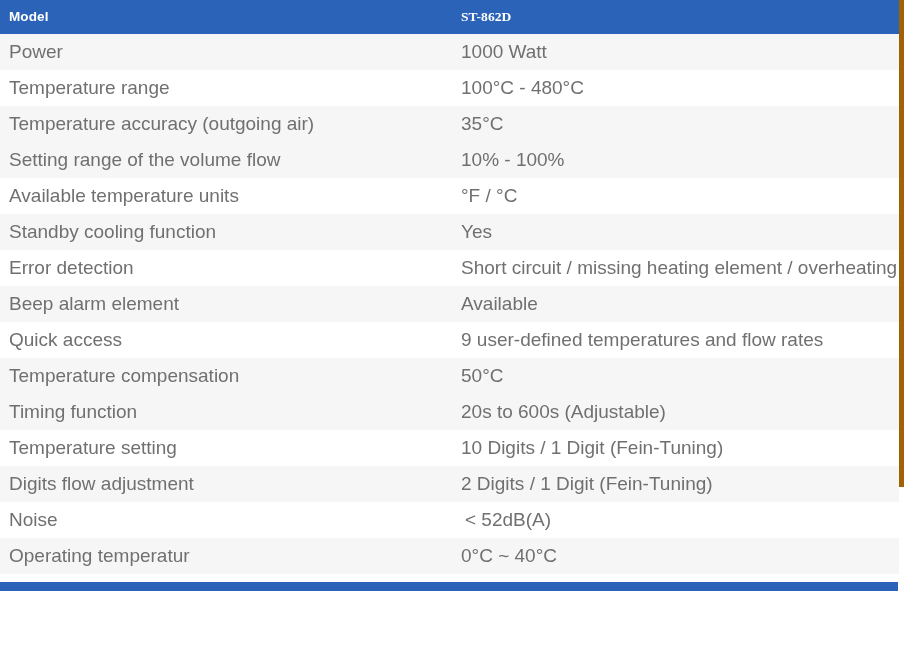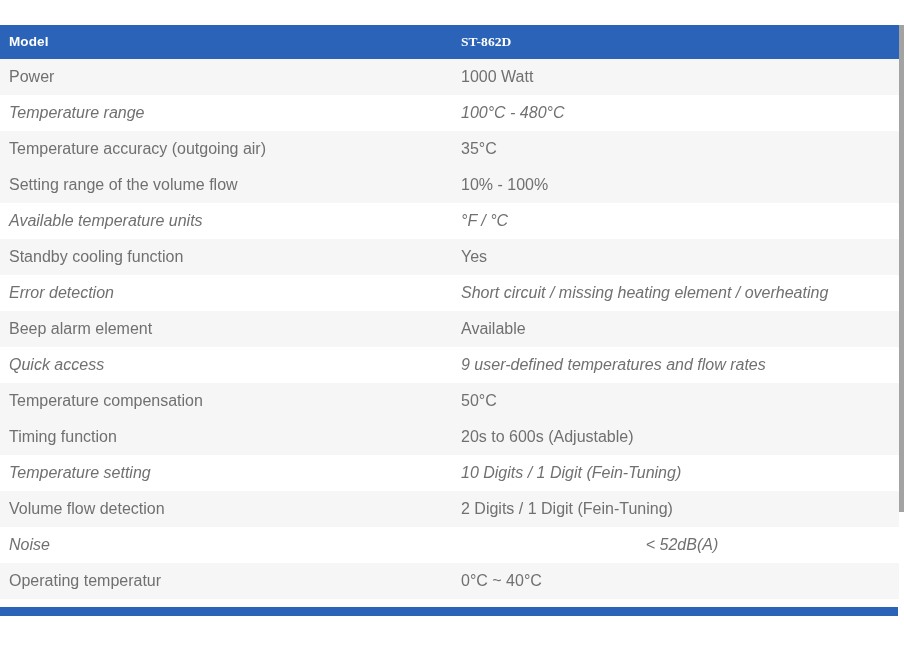--- a/index.html
+++ b/index.html
@@ -11,22 +11,21 @@
   body {
     width: 904px;
     height: 667px;
     overflow: hidden;
     font-family: "Liberation Sans", sans-serif;
   }
   .spec-wrap {
     width: 904px;
     height: 487px;
     position: relative;
-    background: #a3a3a3;
-    margin-top: 25px;
+    background: #a16207;
   }
   table.spec-table {
     width: 899px;
     border-collapse: collapse;
     table-layout: fixed;
     margin: 0;
   }
   table.spec-table tr.spec-header th {
     background: #2a63b7;
     color: #ffffff;
@@ -39,56 +38,54 @@
     letter-spacing: 0.1px;
     border: none;
     vertical-align: middle;
   }
   table.spec-table tr.spec-header th.col-value {
     padding-left: 15px;
     font-family: Liberation Serif, serif;
   }
   table.spec-table td {
     height: 36px;
-    font-size: 16px;
+    font-size: 19px;
     color: #707070;
     padding: 0 0 0 9px;
     line-height: 36px;
     border: none;
     vertical-align: middle;
     white-space: nowrap;
     overflow: hidden;
     text-overflow: ellipsis;
   }
   table.spec-table td.col-value {
     padding-left: 15px;
   }
   table.spec-table tr.row-odd td {
     background: #f6f6f6;
   }
   table.spec-table tr.row-even td {
     background: #ffffff;
-    font-style: italic;
   }
   col.c-label { width: 446px; }
   col.c-value { width: 453px; }
 
   .bottom-gap {
     height: 8px;
     background: #ffffff;
     width: 899px;
   }
   .bottom-bar {
     height: 9px;
     width: 898px;
     background: #2a63b7;
   }
   .indent-val {
     padding-left: 19px !important;
-    text-align: center;
   }
 </style>
 </head>
 <body>
 
 <div class="spec-wrap">
 
   <table class="spec-table">
     <colgroup>
       <col class="c-label">
@@ -143,21 +140,21 @@
         </tr>
         <tr class="row-odd">
           <td class="col-label">Timing function</td>
           <td class="col-value">20s to 600s (Adjustable)</td>
         </tr>
         <tr class="row-even">
           <td class="col-label">Temperature setting</td>
           <td class="col-value">10 Digits / 1 Digit (Fein-Tuning)</td>
         </tr>
         <tr class="row-odd">
-          <td class="col-label">Volume flow detection</td>
+          <td class="col-label">Digits flow adjustment</td>
           <td class="col-value">2 Digits / 1 Digit (Fein-Tuning)</td>
         </tr>
         <tr class="row-even">
           <td class="col-label">Noise</td>
           <td class="col-value indent-val">&lt; 52dB(A)</td>
         </tr>
         <tr class="row-odd">
           <td class="col-label">Operating temperatur</td>
           <td class="col-value">0°C ~ 40°C</td>
         </tr>

